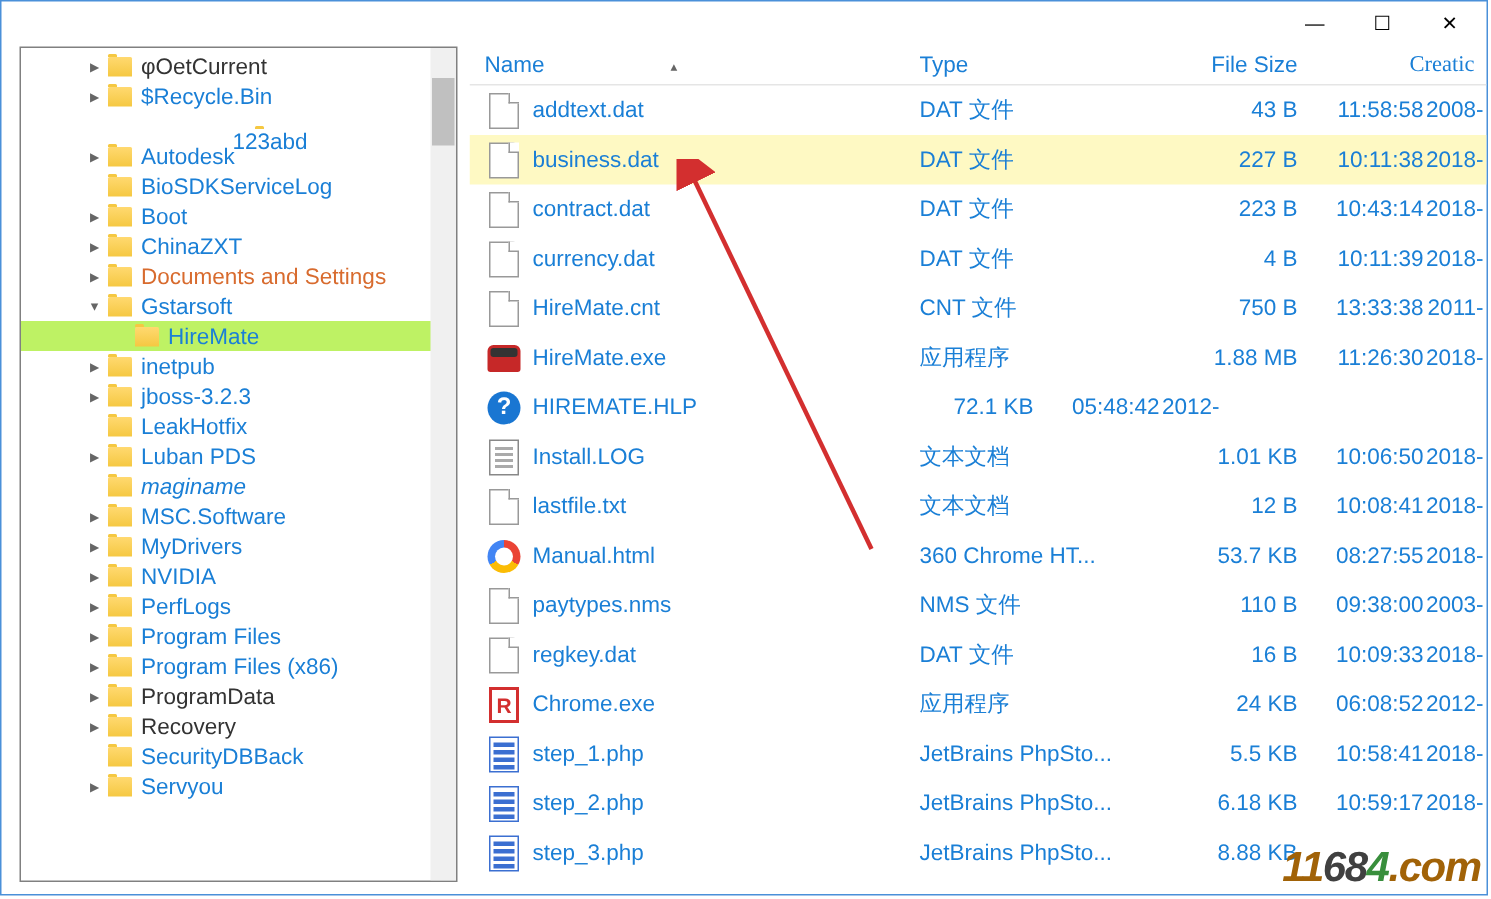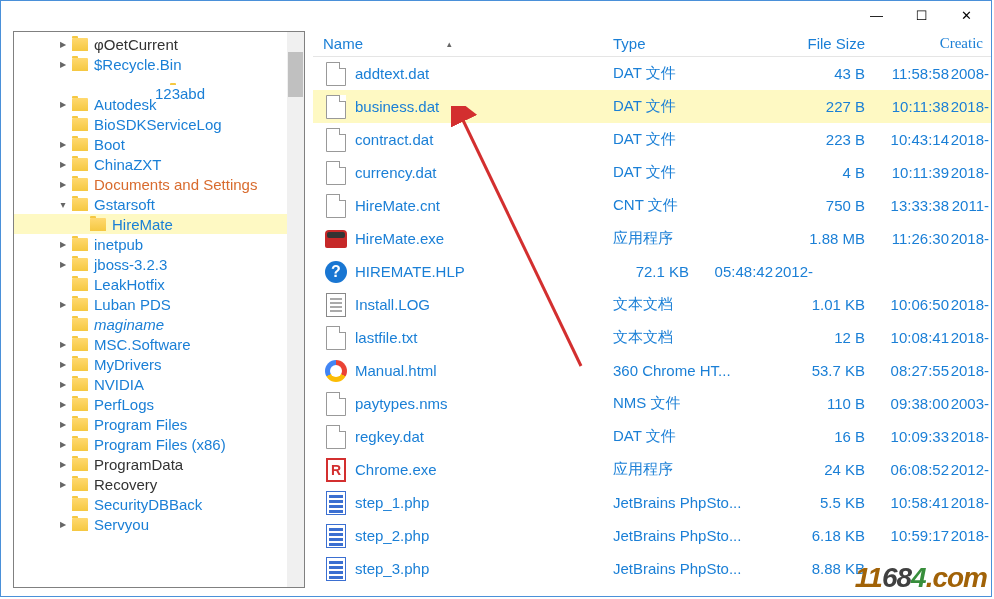--- a/index.html
+++ b/index.html
@@ -8,21 +8,21 @@
 .window { border: 1px solid #4a90d9; width: 992px; height: 597px; position: relative; background: #fff; }
 
 .titlebar { height: 30px; display: flex; justify-content: flex-end; align-items: flex-start; padding-right: 2px; }
 .titlebar-btn { width: 45px; height: 28px; display: flex; align-items: center; justify-content: center; font-size: 13px; color: #000; }
 
 .content { display: flex; height: calc(100% - 30px); }
 
 .tree-panel { width: 292px; border: 1px solid #808080; margin: 0 8px 8px 12px; overflow: hidden; background: #fff; position: relative; }
 .tree { font-size: 15px; color: #1a7fd6; padding-top: 2px; }
 .tree-item { display: flex; align-items: center; height: 20px; padding-left: 24px; white-space: nowrap; }
-.tree-item.selected { background: #fef9c3; }
+.tree-item.selected { background: #bef264; }
 .tree-item.orange { color: #d86b2e; }
 .tree-item.dark { color: #333; }
 .expander { width: 14px; font-size: 10px; color: #666; text-align: center; display: inline-block; }
 .expander.invisible { visibility: hidden; }
 .folder-icon { width: 16px; height: 13px; margin: 0 6px 0 2px; display: inline-block; background: linear-gradient(#ffd970 0%, #f5c842 100%); border-radius: 1px 1px 0 0; position: relative; }
 .folder-icon::before { content: ""; position: absolute; top: -2px; left: 0; width: 6px; height: 2px; background: #f5c842; border-radius: 1px 1px 0 0; }
 .tree-scroll { position: absolute; right: 0; top: 0; bottom: 0; width: 17px; background: #f0f0f0; }
 .scroll-thumb { position: absolute; left: 1px; right: 1px; top: 20px; height: 45px; background: #c0c0c0; }
 
 .list-panel { flex: 1; overflow: hidden; position: relative; }

